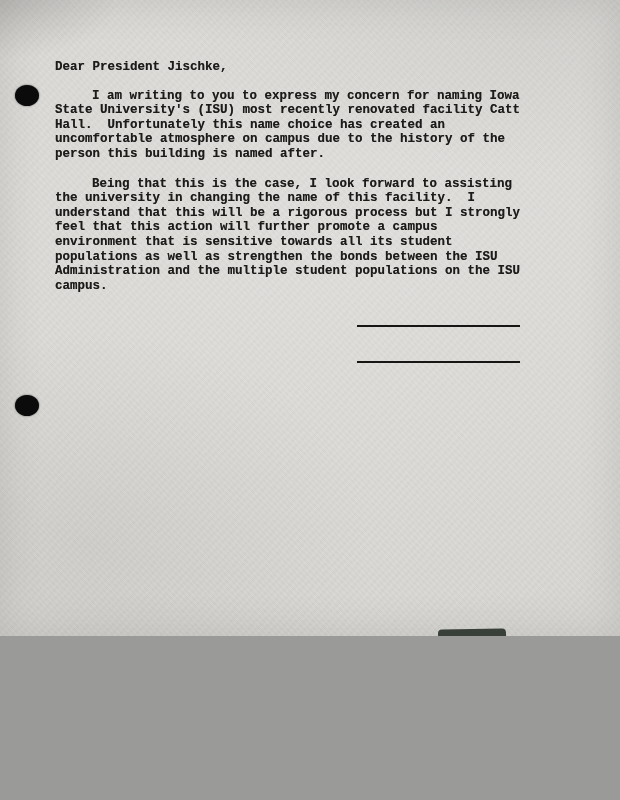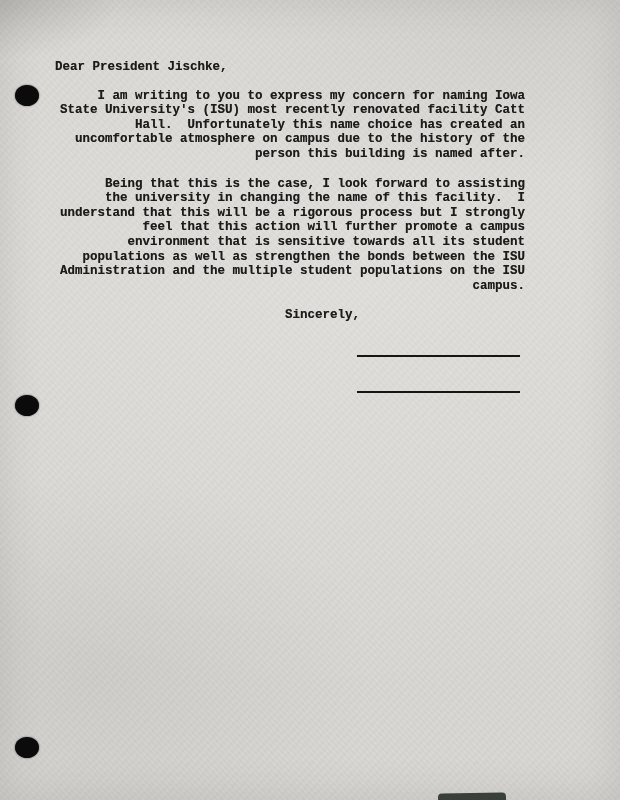--- a/index.html
+++ b/index.html
@@ -3,21 +3,21 @@
 <meta charset="utf-8">
 <style>
   html, body {
     margin: 0;
     padding: 0;
     background: #9a9a98;
   }
   .page {
     position: relative;
     width: 620px;
-    height: 800px;
+    height: 636px;
     margin: 0 auto;
     overflow: hidden;
     background:
       radial-gradient(ellipse 900px 600px at 55% 35%, rgba(255,255,255,0.20), rgba(255,255,255,0) 70%),
       radial-gradient(ellipse 400px 300px at 15% 85%, rgba(120,120,118,0.10), rgba(0,0,0,0) 70%),
       radial-gradient(ellipse 500px 200px at 85% 5%, rgba(130,130,128,0.10), rgba(0,0,0,0) 70%),
       repeating-linear-gradient(47deg, rgba(255,255,255,0.035) 0 2px, rgba(0,0,0,0.015) 2px 4px),
       repeating-linear-gradient(133deg, rgba(255,255,255,0.03) 0 3px, rgba(0,0,0,0.012) 3px 6px),
       #d7d6d2;
     box-shadow: inset 0 0 40px rgba(90,90,88,0.18);
@@ -49,21 +49,20 @@
     text-shadow: 0 0 0.4px rgba(28,27,26,0.6);
   }
   .salutation {
     margin: 0 0 14px 0;
     white-space: pre-wrap;
   }
   .para {
     margin: 0 0 15px 0;
     text-indent: 37px;
     white-space: pre-wrap;
-    text-align: right;
   }
   .closing {
     margin: 8px 0 0 230px;
     white-space: pre-wrap;
   }
   .sig-lines {
     margin-top: 32px;
     margin-left: 302px;
     width: 163px;
   }
@@ -99,21 +98,20 @@
   <div class="corner-shade"></div>
 
   <div class="hole hole-1"></div>
   <div class="hole hole-2"></div>
   <div class="hole hole-3"></div>
 
   <div class="letter-body">
     <p class="salutation">Dear President Jischke,</p>
     <p class="para">I am writing to you to express my concern for naming Iowa State University's (ISU) most recently renovated facility Catt Hall.  Unfortunately this name choice has created an uncomfortable atmosphere on campus due to the history of the person this building is named after.</p>
     <p class="para">Being that this is the case, I look forward to assisting the university in changing the name of this facility.  I understand that this will be a rigorous process but I strongly feel that this action will further promote a campus environment that is sensitive towards all its student populations as well as strengthen the bonds between the ISU Administration and the multiple student populations on the ISU campus.</p>
-    <p class="closing">Sincerely,</p>
     <div class="sig-lines">
       <div class="sig-line"></div>
       <div class="sig-line"></div>
     </div>
   </div>
 
   <div class="scan-mark"></div>
 </div>
 
 </body></html>

